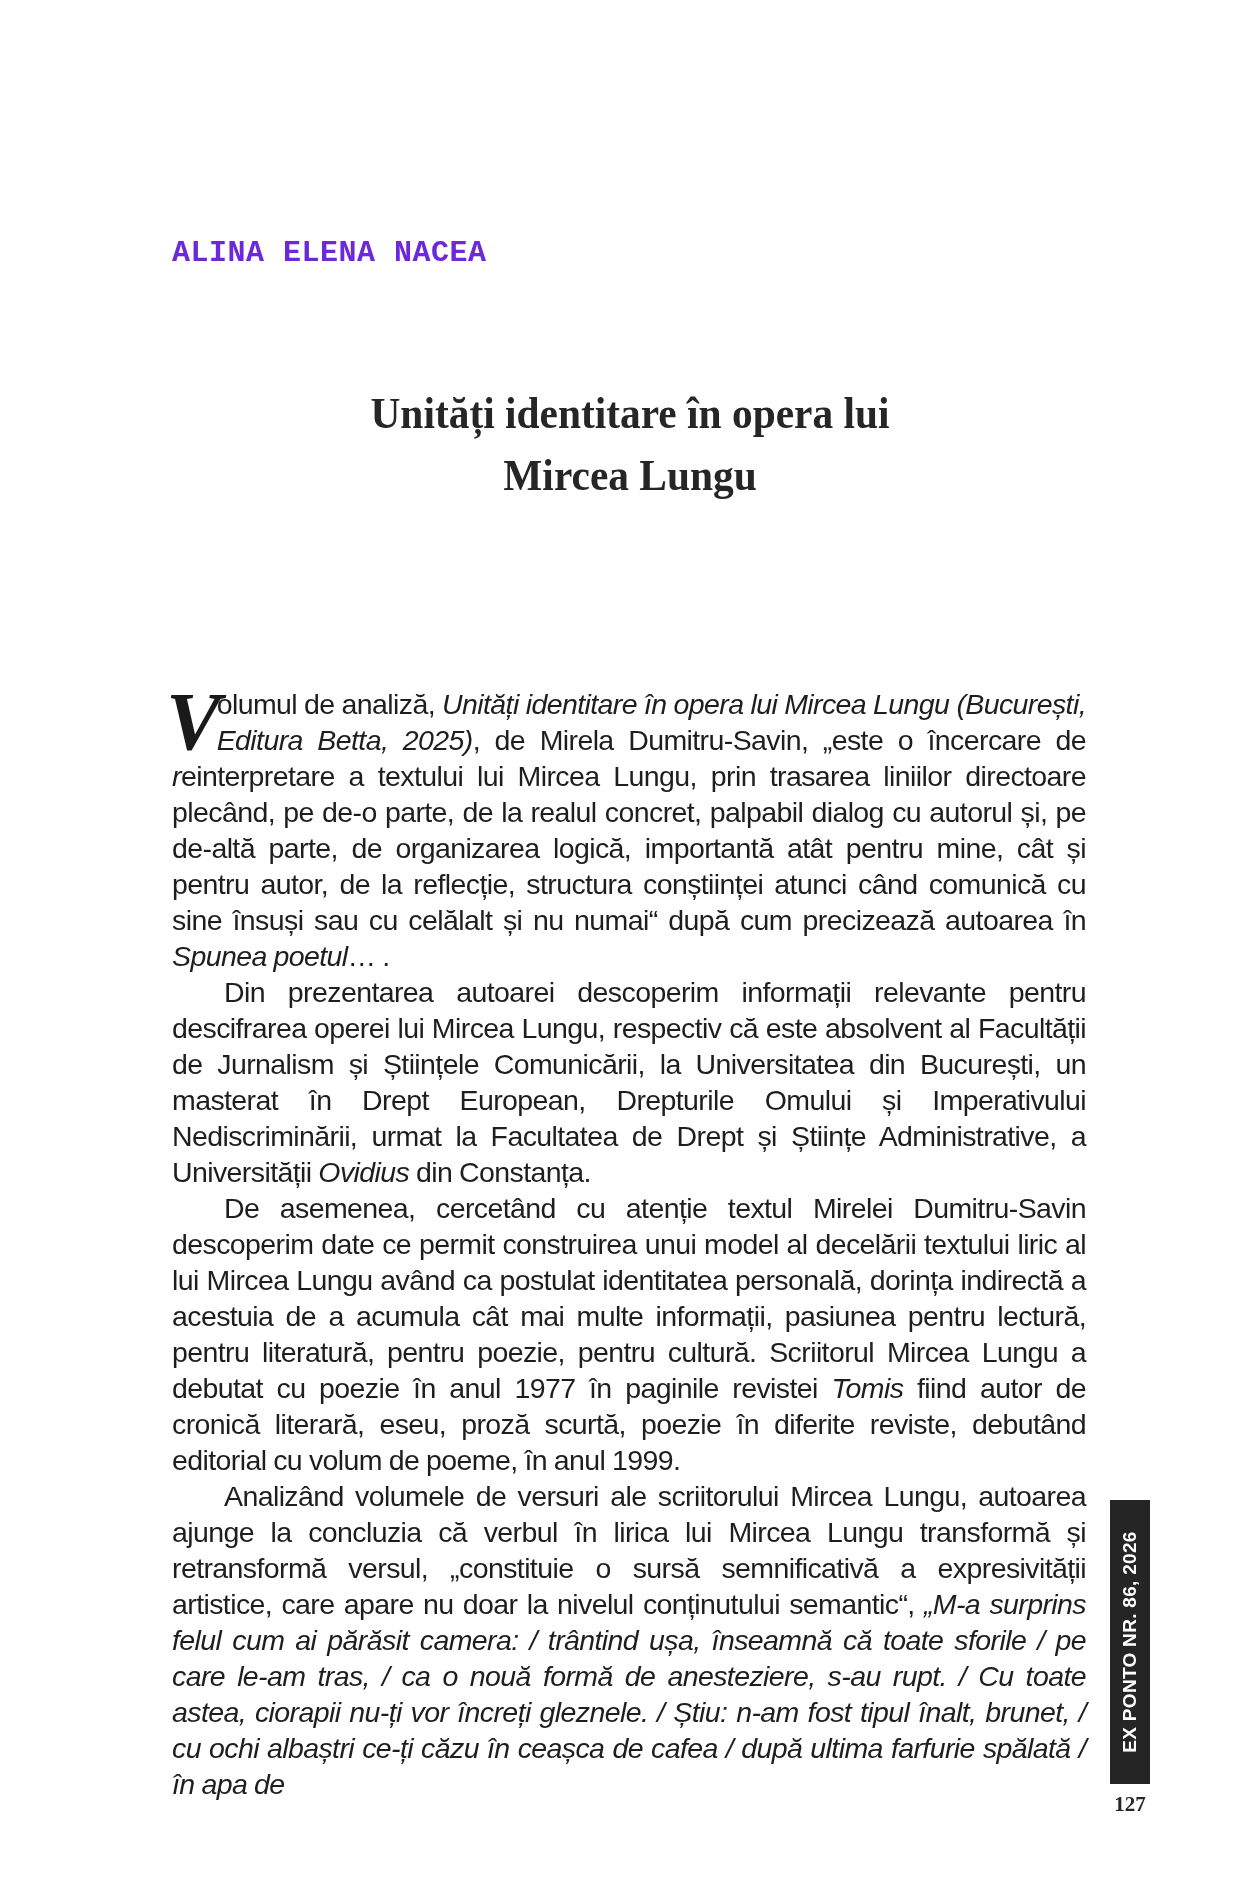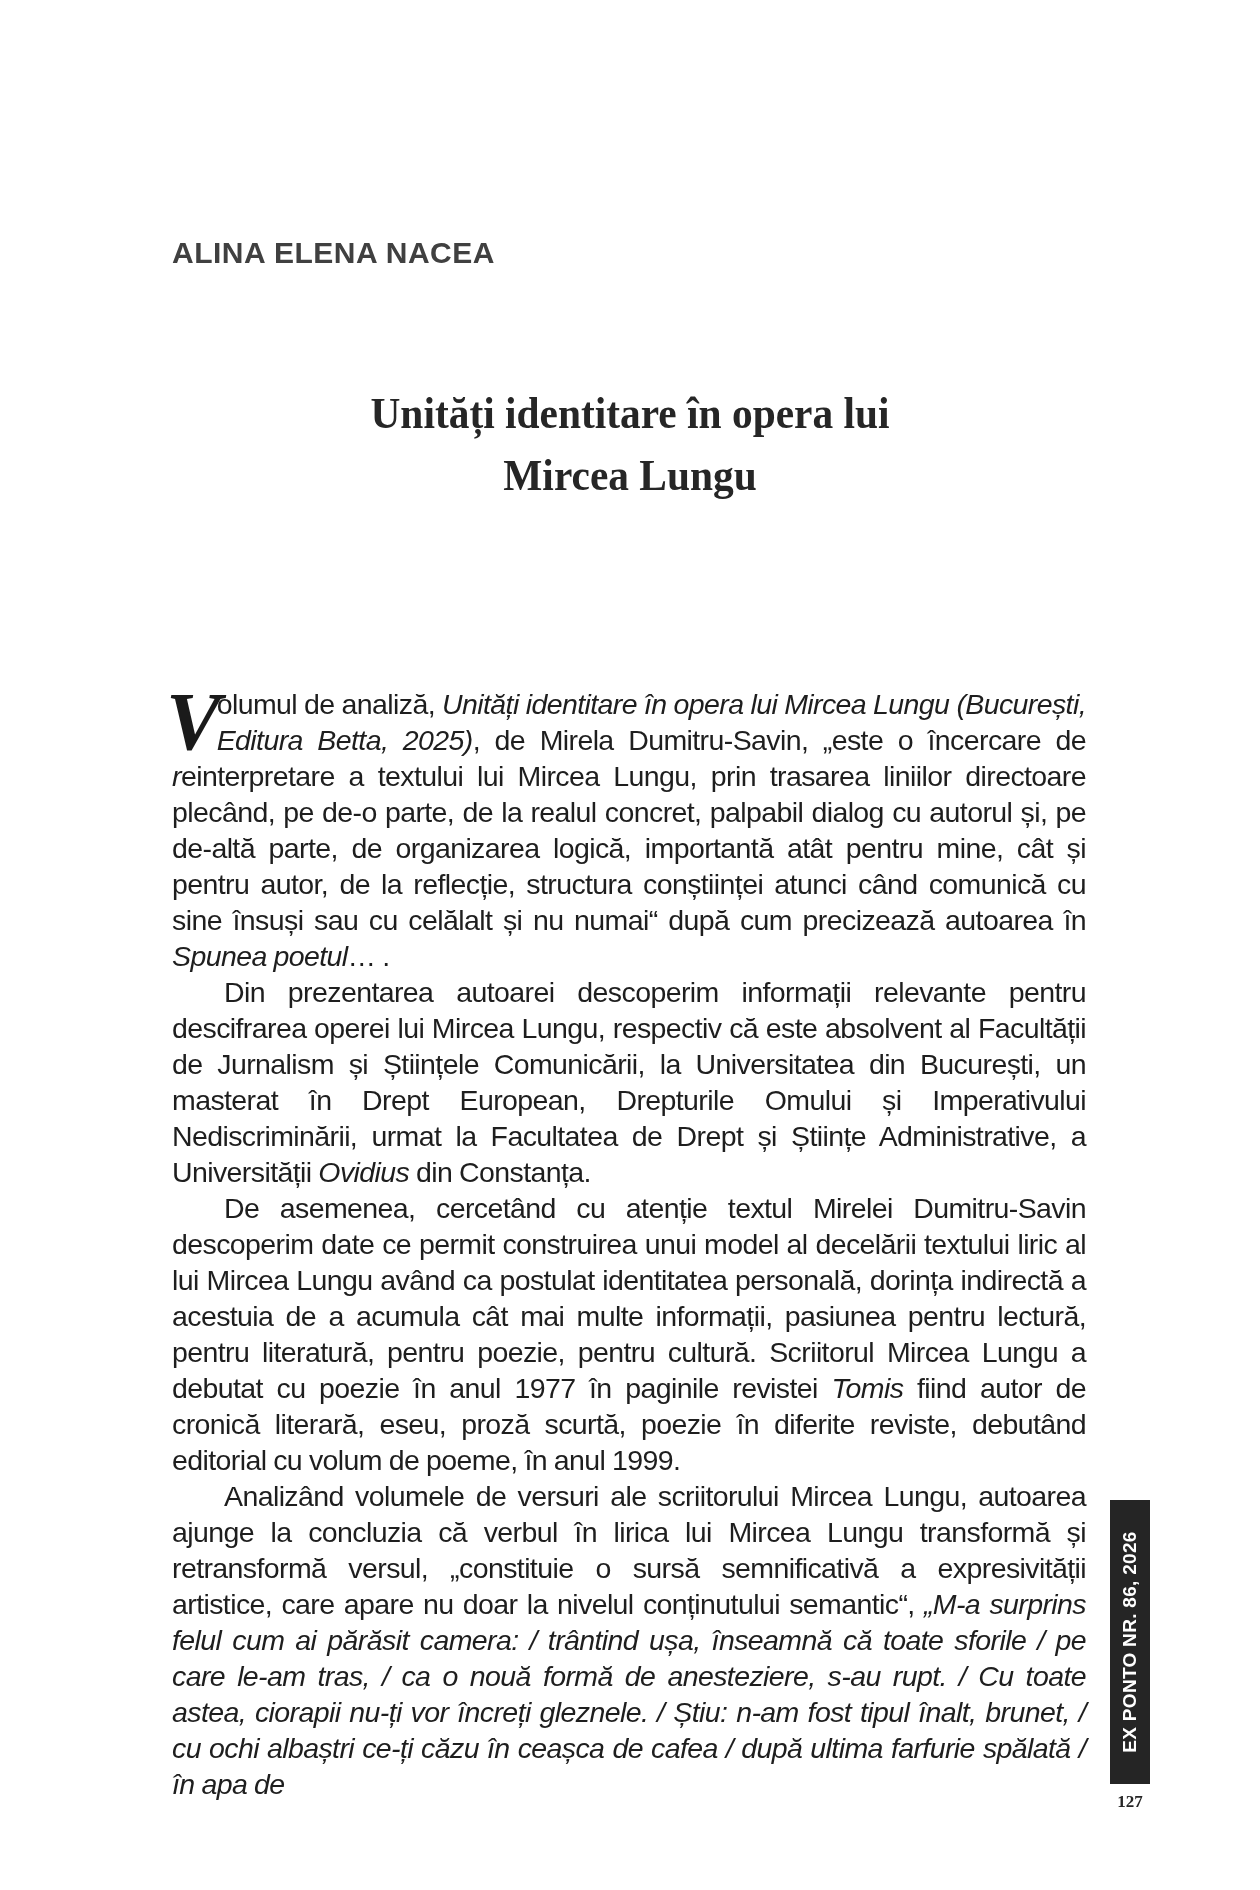--- a/index.html
+++ b/index.html
@@ -6,25 +6,25 @@
     body {
       width: 1260px; height: 1890px;
       background: #ffffff;
       position: relative;
       overflow: hidden;
       color: #1e1e1e;
     }
     .author {
       position: absolute;
       left: 172px; top: 236px;
-      font-family: Liberation Sans, sans-serif;
+      font-family: Liberation Mono, monospace;
       font-weight: bold;
       font-size: 30px;
       letter-spacing: 0.5px;
-      color: #404040;
+      color: #6d28d9;
     }
     .title {
       position: absolute;
       left: 0; width: 1260px;
       top: 382px;
       text-align: center;
       font-family: "Liberation Serif", serif;
       font-weight: bold;
       font-size: 45px;
       line-height: 62px;
@@ -77,21 +77,21 @@
       color: #ffffff;
       letter-spacing: 0.3px;
     }
     .page-number {
       position: absolute;
       left: 1110px; top: 1792px;
       width: 40px;
       text-align: center;
       font-family: "Liberation Serif", serif;
       font-weight: bold;
-      font-size: 17px;
+      font-size: 21px;
       color: #262626;
     }
   </style>
 </head>
 <body>
 
 <div class="author">ALINA ELENA NACEA</div>
 
 <h1 class="title" style="margin:0;">
   <span>Unități identitare în opera lui</span>

